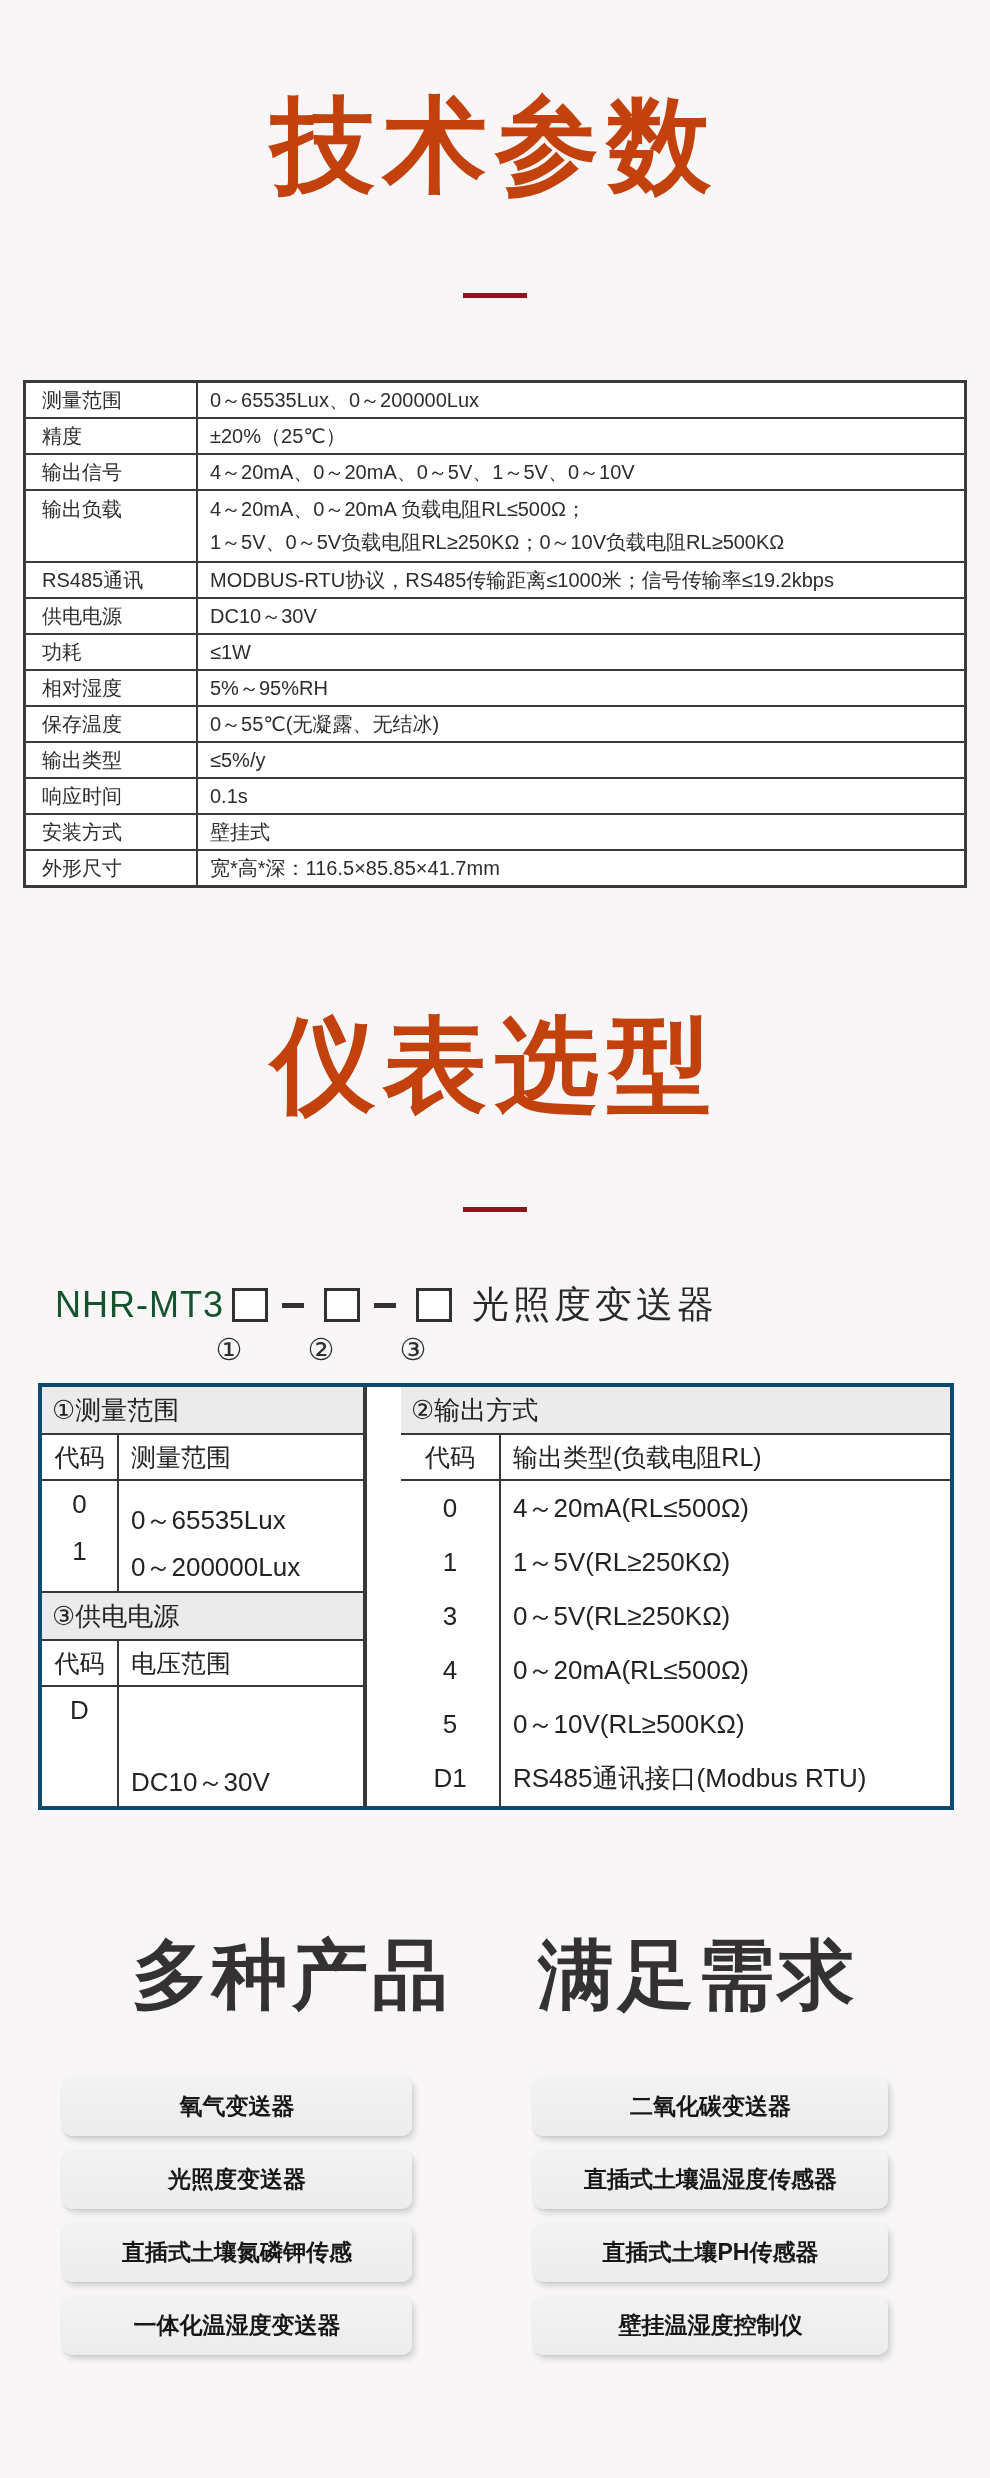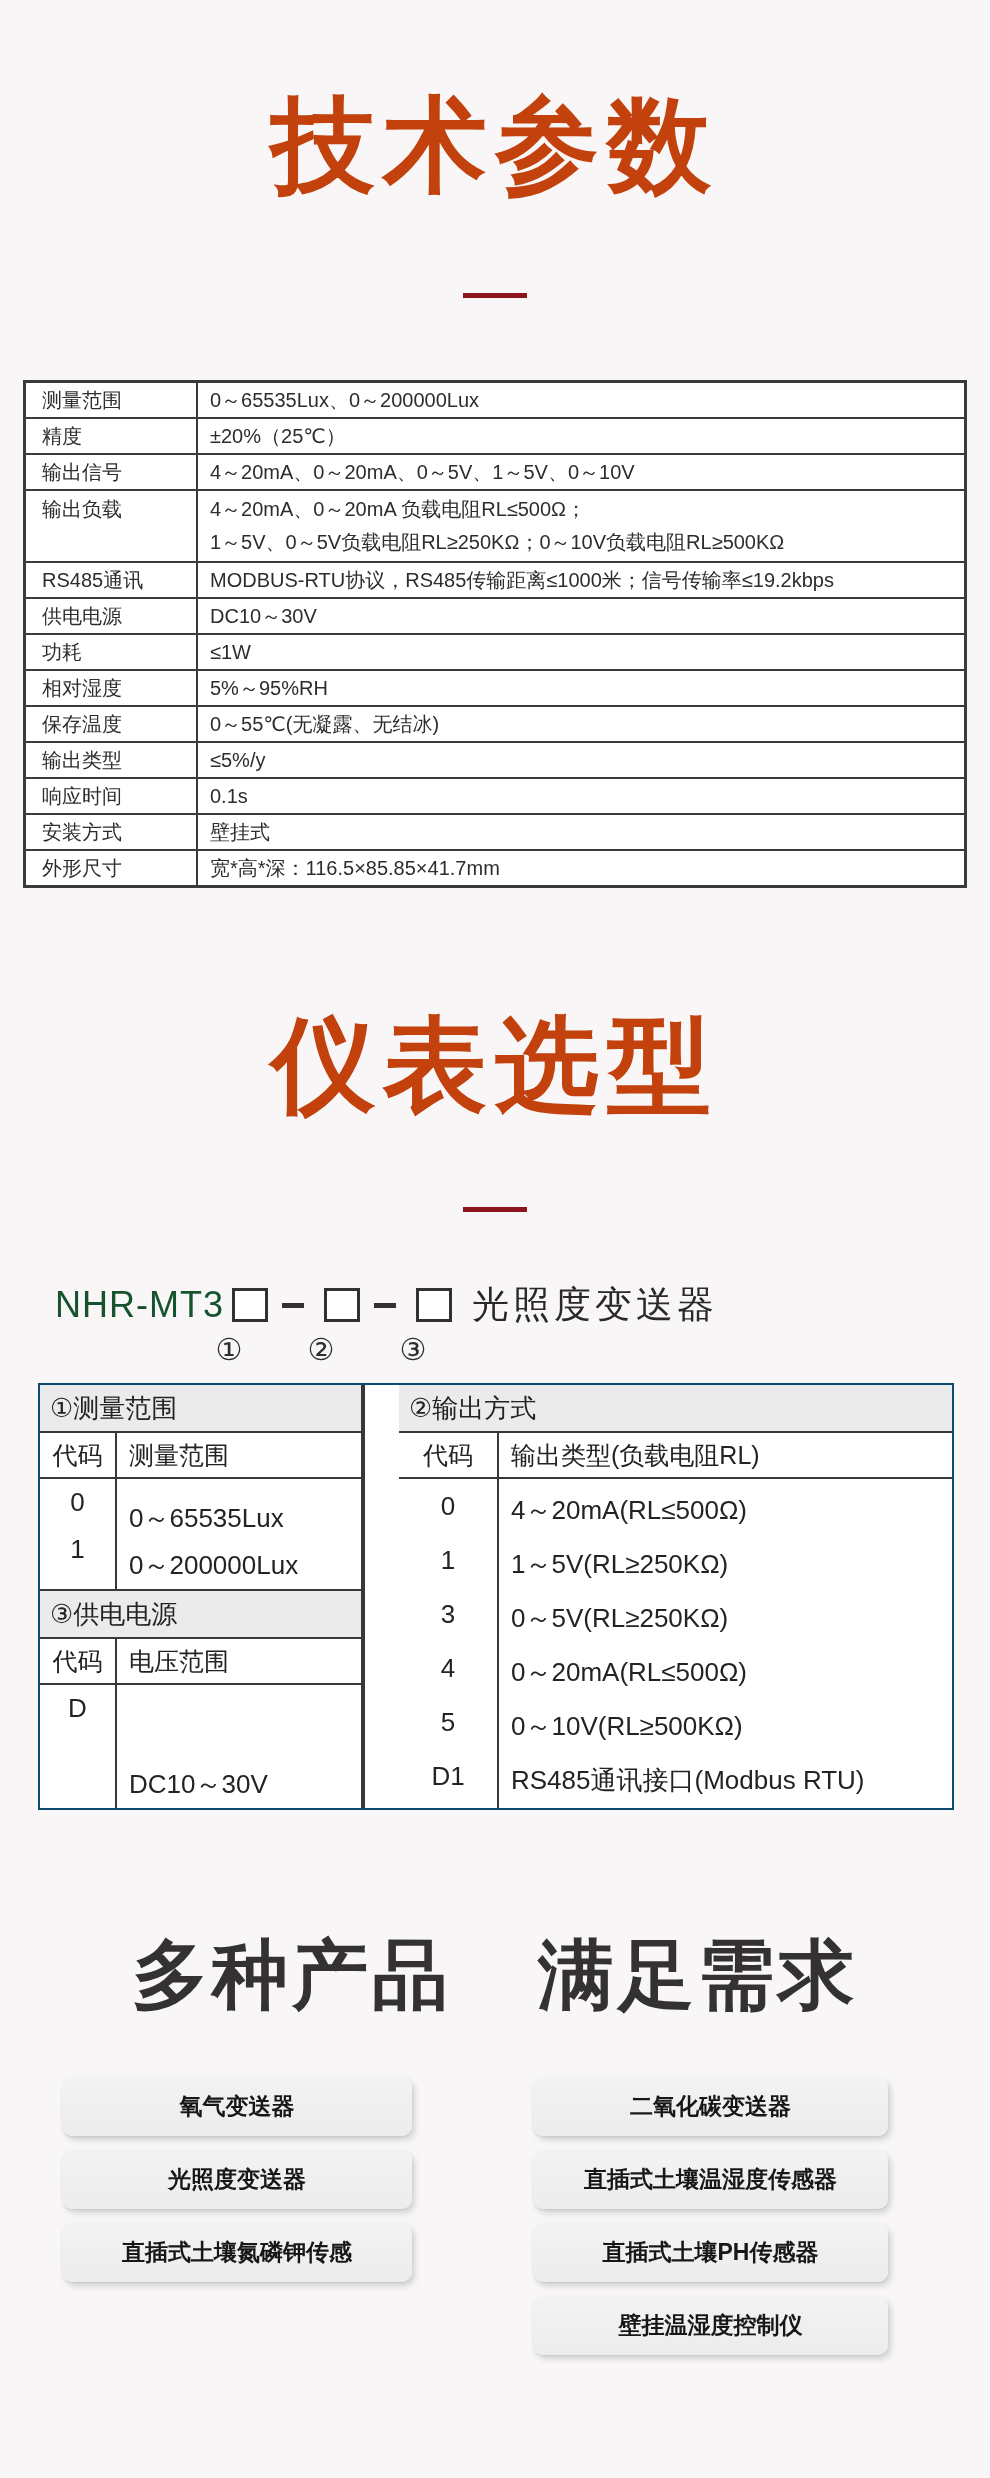--- a/index.html
+++ b/index.html
@@ -27,21 +27,21 @@
   .model-prefix{font-size:36px;font-weight:500;color:#14532d;letter-spacing:1px;white-space:nowrap;}
   .code-box{width:36px;height:34px;border:3px solid #333132;box-sizing:border-box;background:#fff;margin-left:6px;}
   .code-box.first{margin-left:8px;}
   .dash{width:22px;height:5px;background:#333132;margin:0 14px;}
   .model-suffix{font-size:37px;font-weight:500;color:#2a2829;letter-spacing:4px;margin-left:20px;white-space:nowrap;}
   .circ{position:absolute;top:1332px;width:34px;text-align:center;font-size:30px;color:#2e2c2d;}
   #c1{left:212px;} #c2{left:304px;} #c3{left:396px;}
 
   
   .sel{position:absolute;left:38px;top:1383px;width:916px;height:427px;background:#ffffff;
-    border:2px solid #0c4a6e;box-sizing:border-box;display:flex;color:#242223;}
+    border:4px solid #0c4a6e;box-sizing:border-box;display:flex;color:#242223;}
   .sel *{box-sizing:border-box;}
   .sel-left{width:325px;border-right:4px solid #393737;display:flex;flex-direction:column;}
   .sel-right{flex:1;display:flex;flex-direction:column;margin-left:34px;}
   .sel-hdr{height:48px;background:#ebebeb;border-bottom:2px solid #393737;display:flex;align-items:center;
     padding-left:10px;font-size:26px;}
   .sel-cols{height:46px;border-bottom:2px solid #393737;display:flex;font-size:25px;}
   .code-col{width:77px;border-right:2px solid #393737;display:flex;align-items:center;justify-content:center;flex-shrink:0;}
   .code-col.wide{width:100px;}
   .desc-col{flex:1;display:flex;align-items:center;padding-left:12px;}
   .sel-body{display:flex;font-size:26px;}
@@ -208,19 +208,20 @@
   </div>
 
   <div class="prod-heading">
     <span>多种产品</span>
     <span>满足需求</span>
   </div>
 
   <div class="btn l row1">氧气变送器</div>
   <div class="btn l row2">光照度变送器</div>
   <div class="btn l row3">直插式土壤氮磷钾传感</div>
+  <div class="btn l row4">一体化温湿度变送器</div>
 
   <div class="btn r row1">二氧化碳变送器</div>
   <div class="btn r row2">直插式土壤温湿度传感器</div>
   <div class="btn r row3">直插式土壤PH传感器</div>
   <div class="btn r row4">壁挂温湿度控制仪</div>
 
 </div>
 
 </body></html>

